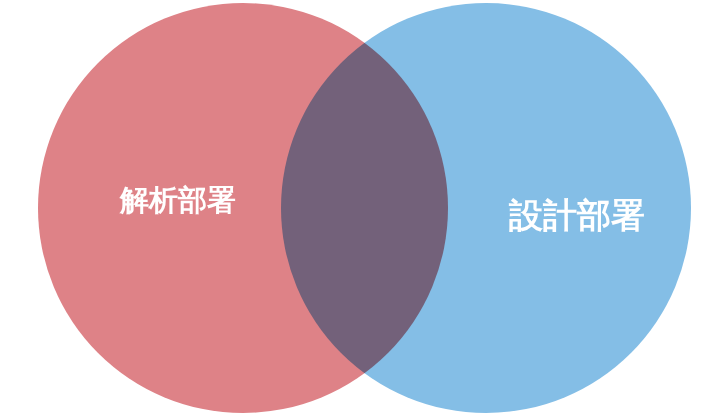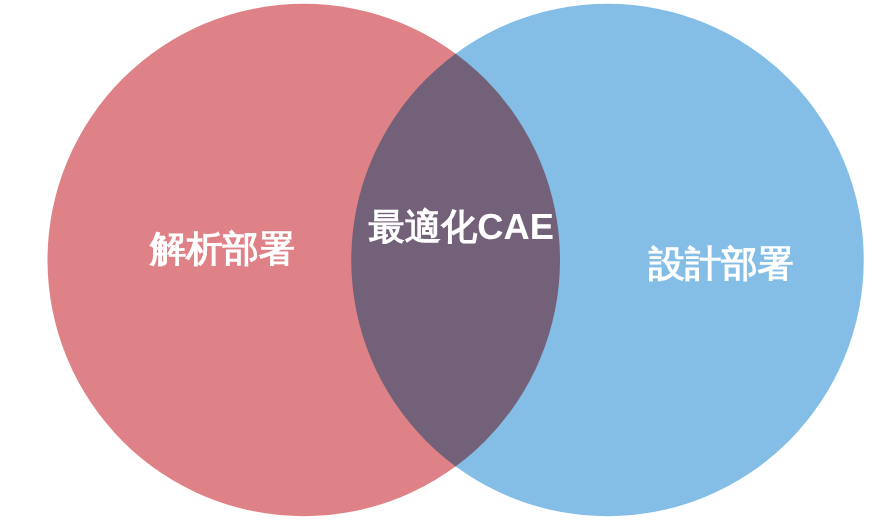--- a/index.html
+++ b/index.html
@@ -54,21 +54,21 @@
     left: 58px;
     top: 184px;
     width: 240px;
     font-size: 29px;
     color: #FFFFFF;
   }
   #label-right {
     left: 457px;
     top: 196px;
     width: 240px;
-    font-size: 29px;
+    font-size: 34px;
     color: #FFFFFF;
   }
   #center-group {
     position: absolute;
     left: 269px;
     top: 163px;
     width: 200px;
     text-align: center;
   }
   #label-center-title {
@@ -96,16 +96,15 @@
 
   <div class="venn-circle" id="circle-left" style="background: rgb(222, 130, 135);"></div>
 
   <div class="venn-circle" id="circle-right" style="background: rgb(132, 190, 230);"></div>
 
   <div class="venn-label" id="label-left" style="color: rgb(255, 255, 255);">解析部署</div>
 
   <div class="venn-label" id="label-right" style="color: rgb(255, 255, 255);">設計部署</div>
 
   <div id="center-group">
-    <span id="label-center-sub" style="color: rgb(255, 255, 255);">最適化CAE</span>
   </div>
 
 </div>
 
 </body></html>

